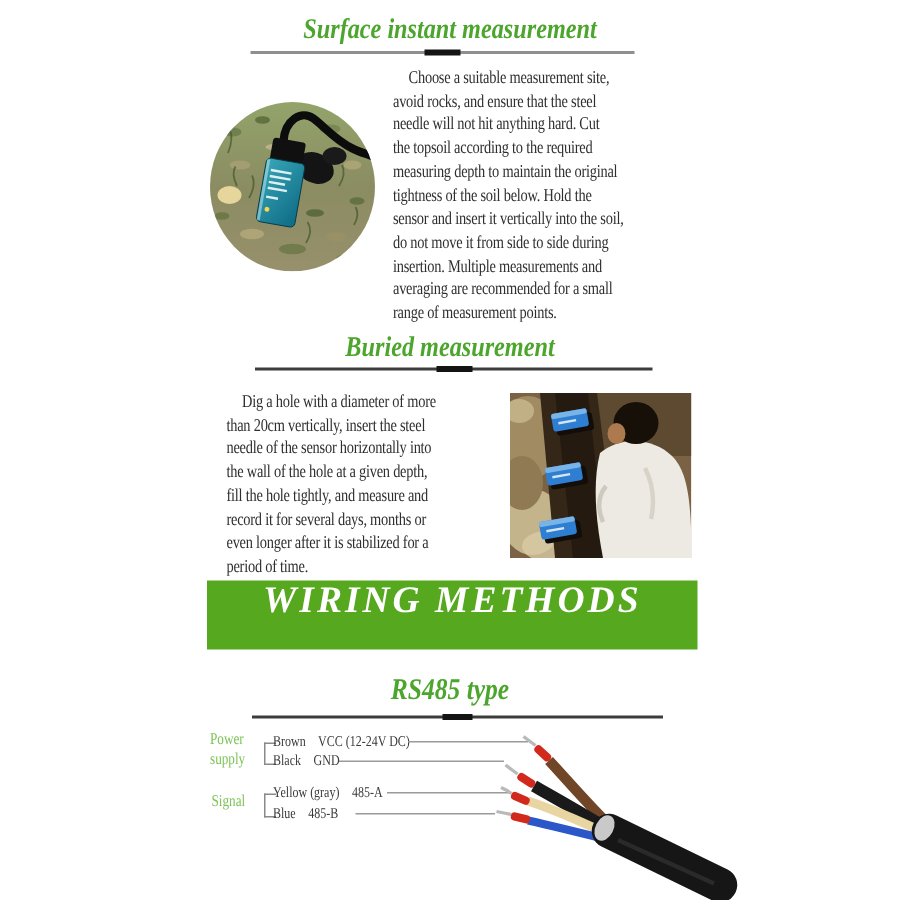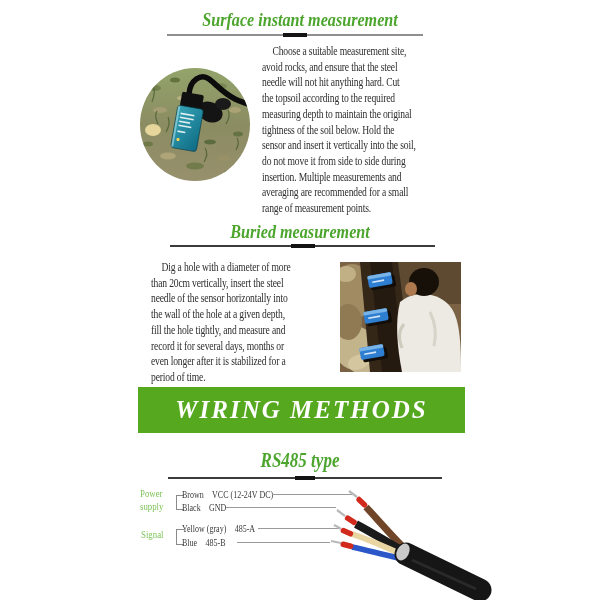--- a/index.html
+++ b/index.html
@@ -23,21 +23,21 @@
   .para{position:absolute;color:var(--body_text);font-size:12px;line-height:15.7px;
         letter-spacing:-0.2px;white-space:pre-line;text-indent:13px;
         transform:scaleX(.8);transform-origin:0 0;}
 
   
   .photo{position:absolute;overflow:hidden;}
   .round{border-radius:50%;}
 
   
   .banner{position:absolute;left:138px;top:387px;width:327px;height:46px;
-          background:var(--banner_green);display:flex;align-items:center;justify-content:center;}
+          background:var(--banner_green);display:flex;justify-content:center;}
   .banner span{color:#fff;font-style:italic;font-weight:700;font-size:25px;letter-spacing:2px;}
 
   
   .wgroup-label{position:absolute;color:var(--label_green);font-size:11px;line-height:13px;
                 transform:scaleX(.8);transform-origin:0 0;white-space:pre-line;}
   .wrow{position:absolute;color:#3a3a3a;font-size:10px;white-space:nowrap;
         transform:scaleX(.8);transform-origin:0 0;}
   .wrow .wname{margin-right:8px;}
   .bracket{position:absolute;width:7px;border-left:1px solid #8a8a8a;
            border-top:1px solid #8a8a8a;border-bottom:1px solid #8a8a8a;}

